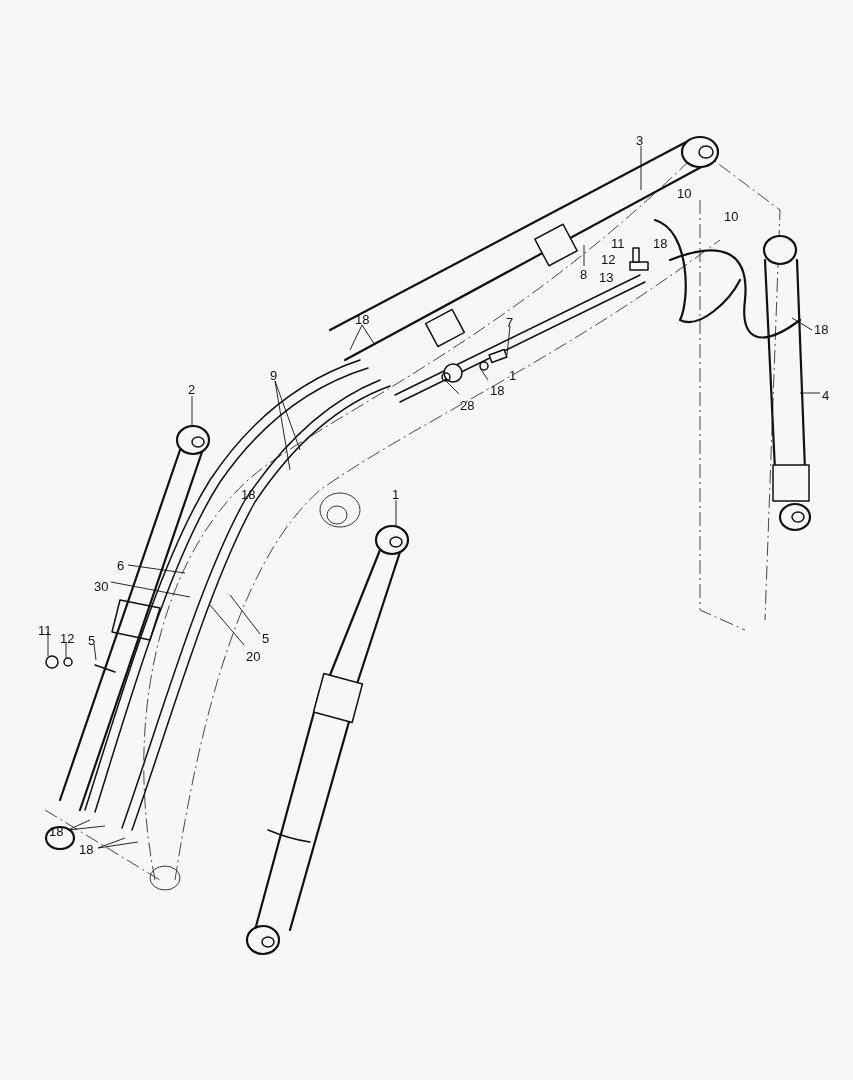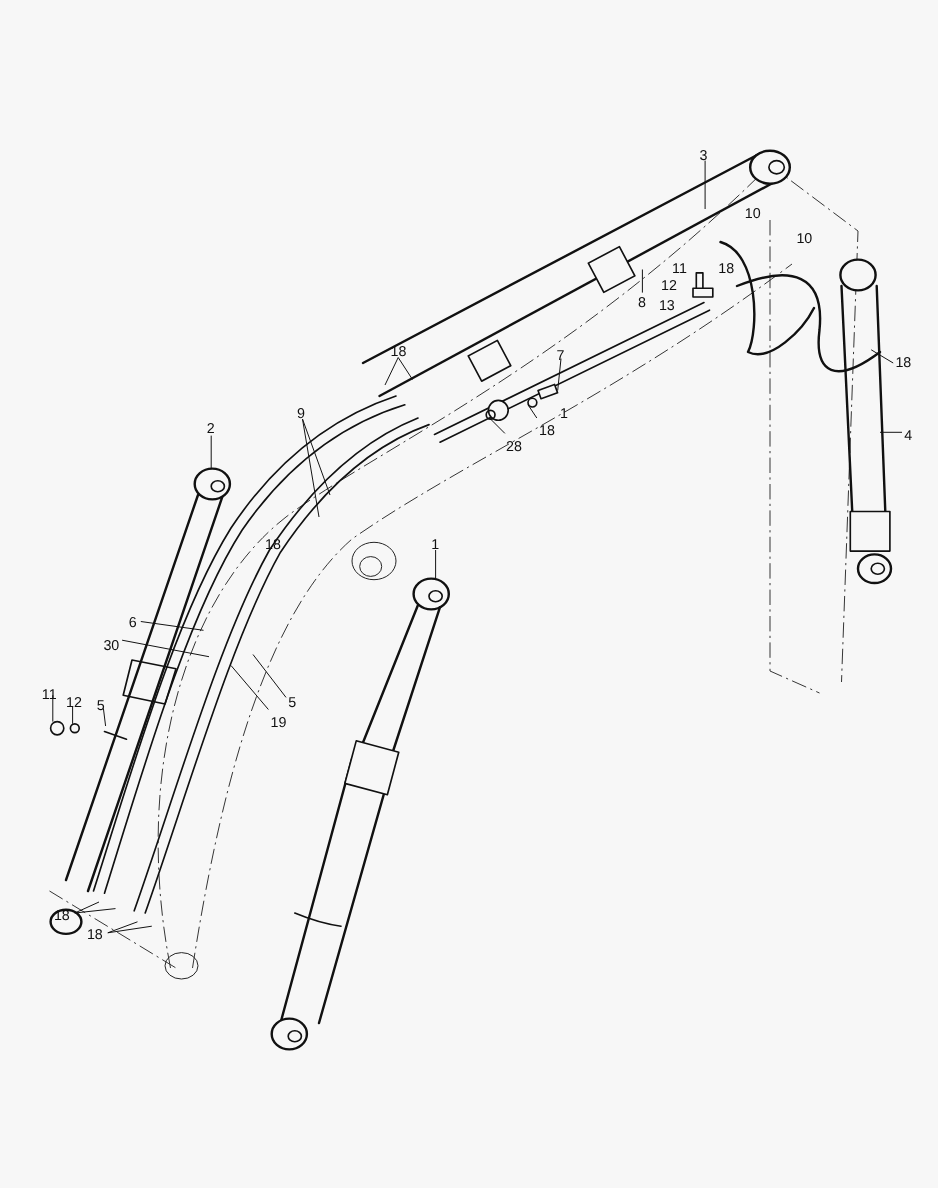--- a/index.html
+++ b/index.html
@@ -137,16 +137,16 @@
   <span class="callout" style="left:599px;top:271px">13</span>
   <span class="callout" style="left:509px;top:369px">1</span>
   <span class="callout" style="left:490px;top:384px">18</span>
   <span class="callout" style="left:88px;top:634px">5</span>
   <span class="callout" style="left:653px;top:237px">18</span>
   <span class="callout" style="left:814px;top:323px">18</span>
   <span class="callout" style="left:355px;top:313px">18</span>
   <span class="callout" style="left:241px;top:488px">18</span>
   <span class="callout" style="left:49px;top:825px">18</span>
   <span class="callout" style="left:79px;top:843px">18</span>
-  <span class="callout" style="left:246px;top:650px">19</span>
+  <span class="callout" style="left:246px;top:650px">20</span>
   <span class="callout" style="left:94px;top:580px">30</span>
   <span class="callout" style="left:460px;top:399px">28</span>
 </div>
 
 </body></html>

